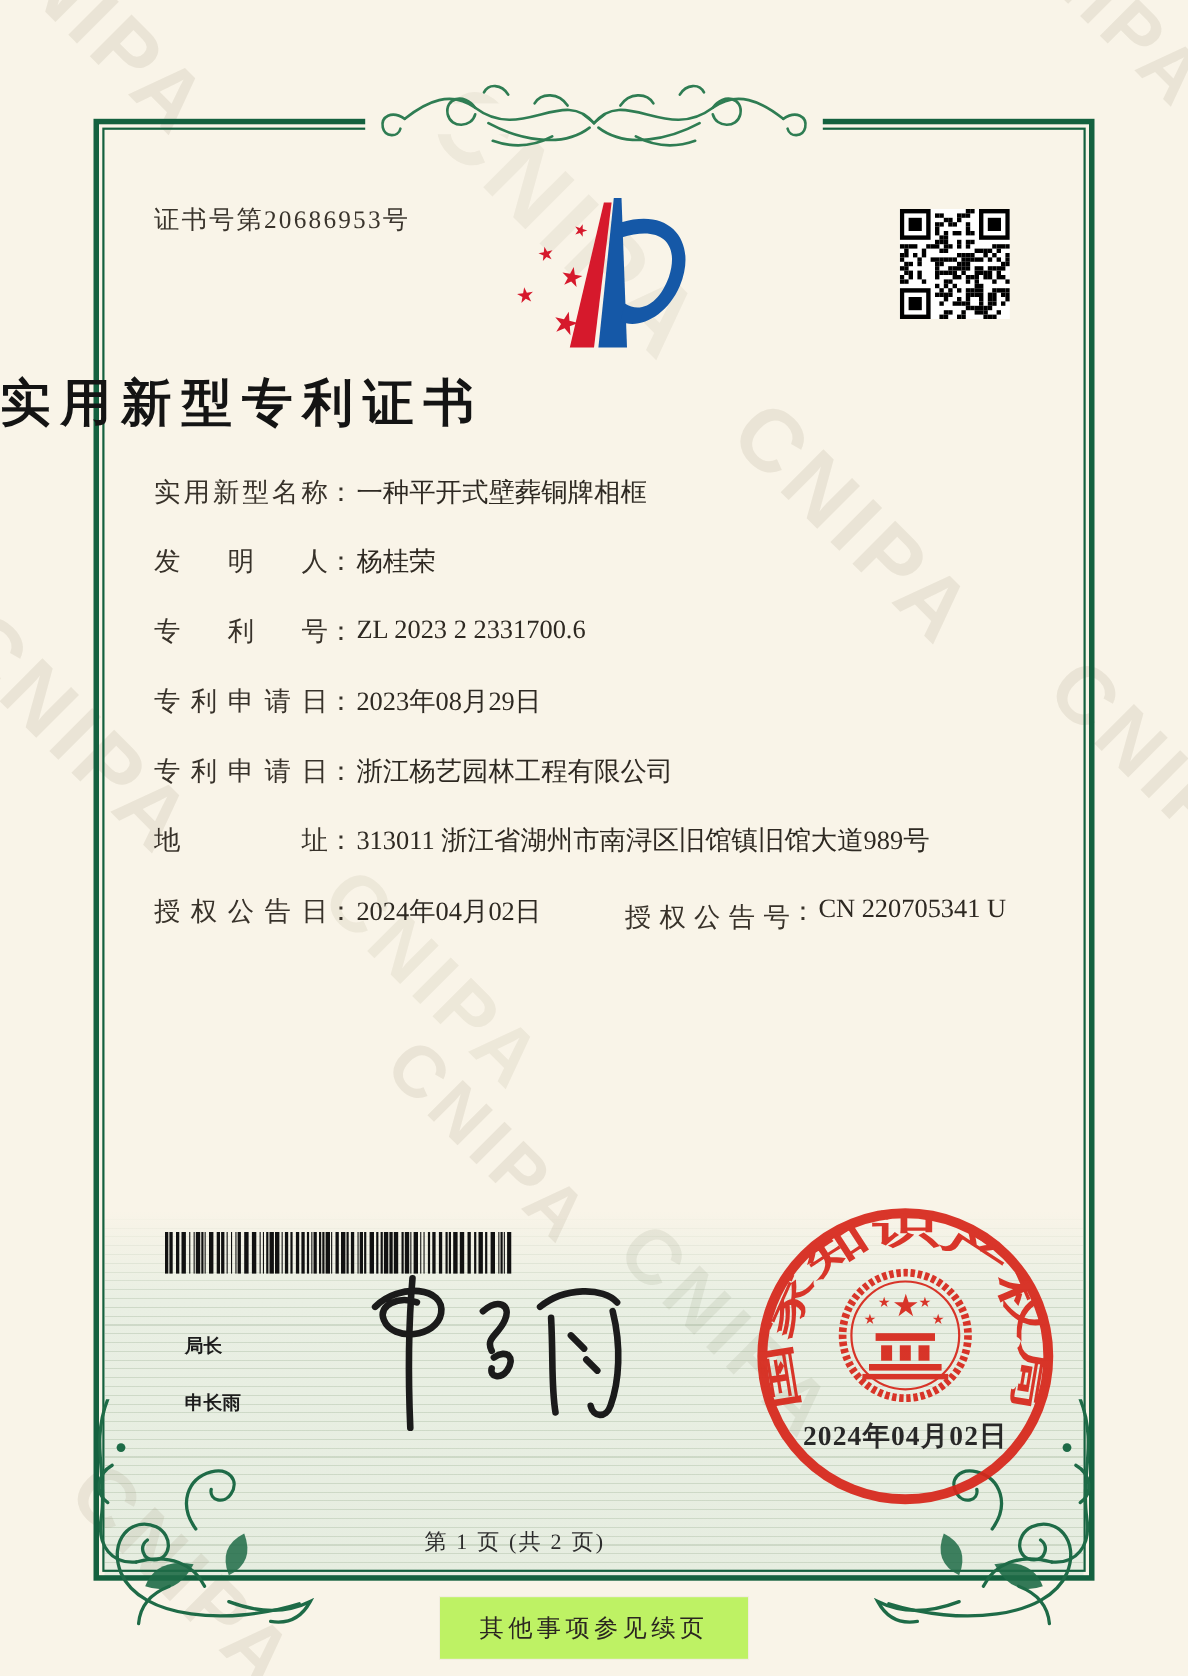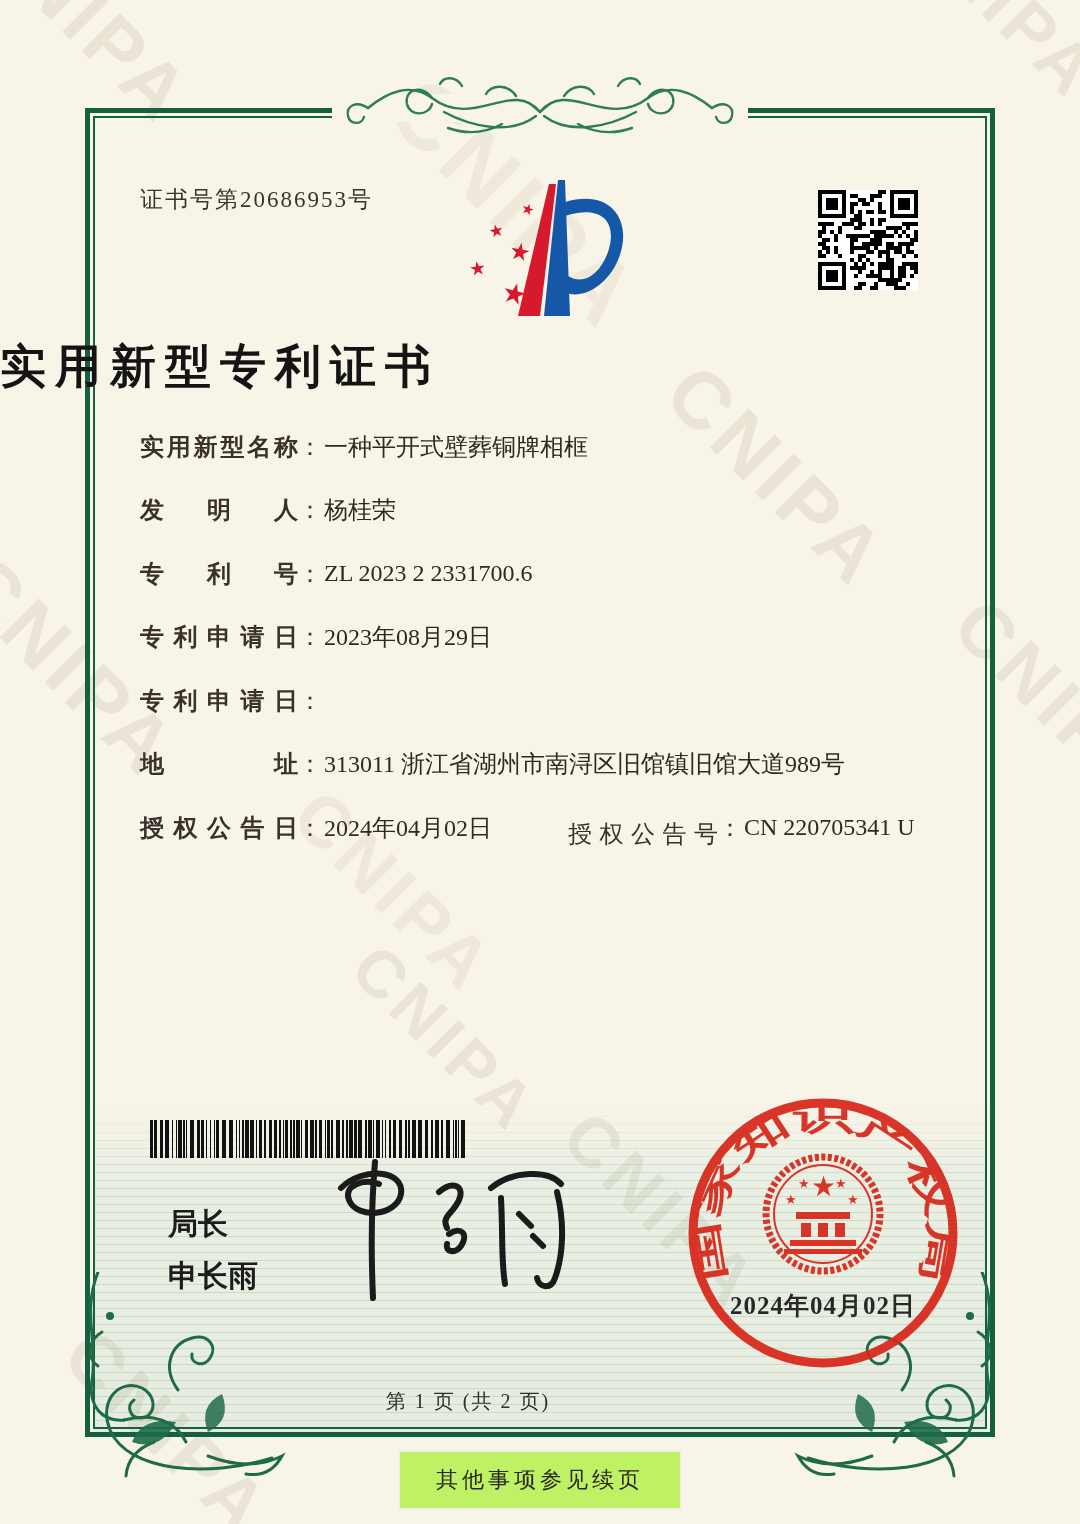--- a/index.html
+++ b/index.html
@@ -22,33 +22,33 @@
   .ornament{position:absolute;pointer-events:none;}
   
   .certno{position:absolute;left:140px;top:184px;font-size:23px;letter-spacing:2px;color:#3a342c;}
   .logo{position:absolute;left:452px;top:176px;}
   .qr{position:absolute;left:818px;top:190px;width:100px;height:100px;background:#fff;}
   .title{position:absolute;left:0;top:336px;width:1080px;text-align:left;font-size:46px;
      font-weight:700;letter-spacing:9px;color:#141414;}
   
   .fields{position:absolute;left:140px;top:415px;width:810px;}
   .frow{height:63.5px;display:flex;align-items:center;font-size:24px;color:#38322a;}
-  .lbl{display:inline-block;width:158px;text-align:justify;text-align-last:justify;flex:none;font-weight:bold;}
+  .lbl{display:inline-block;width:158px;text-align:justify;text-align-last:justify;flex:none;}
   .lbl2{display:inline-block;width:150px;text-align:justify;text-align-last:justify;flex:none;margin-top:12px;}
   .colon{flex:none;margin-right:2px;}
   .val{white-space:nowrap;color:#2e2922;text-align:center;}
   .grantgroup1{display:flex;align-items:center;width:428px;flex:none;}
   .grantgroup2{display:flex;align-items:center;}
   
   .paras{position:absolute;left:150px;top:872px;width:796px;}
   .paras p{margin:0;font-size:21.5px;line-height:41px;text-indent:2em;color:#332d26;}
   
   .barcode{position:absolute;left:150px;top:1120px;}
   .director{position:absolute;left:168px;top:1198px;font-family:"Liberation Sans","DejaVu Sans",sans-serif;
-     font-weight:600;font-size:30px;color:#1c1c1c;line-height:52px;}
+     font-weight:600;font-size:17px;color:#1c1c1c;line-height:52px;}
   .sig{position:absolute;left:305px;top:1148px;}
   .seal{position:absolute;left:684px;top:1094px;}
   .pageinfo{position:absolute;left:0;top:1388px;width:936px;text-align:center;font-size:20px;
      color:#2c2c2c;letter-spacing:2px;}
   .contbox{position:absolute;left:50%;top:1452px;transform:translateX(-50%);
      background:#bef264;padding:13px 36px;box-shadow:0 0 0 1px rgba(0,0,0,0.03);}
   .contbox span{font-size:22px;letter-spacing:4px;color:#2b2620;}
 </style>
 </head>
 <body>
@@ -387,20 +387,21 @@
       <span class="val">ZL 2023 2 2331700.6</span>
     </div>
     <div class="frow">
       <span class="lbl">专利申请日</span>
       <span class="colon">：</span>
       <span class="val">2023年08月29日</span>
     </div>
     <div class="frow">
       <span class="lbl">专利申请日</span>
       <span class="colon">：</span>
+      <span class="val">浙江杨艺园林工程有限公司</span>
     </div>
     <div class="frow">
       <span class="lbl">地址</span>
       <span class="colon">：</span>
       <span class="val">313011 浙江省湖州市南浔区旧馆镇旧馆大道989号</span>
     </div>
     <div class="frow">
       <span class="grantgroup1">
         <span class="lbl">授权公告日</span>
         <span class="colon">：</span>

